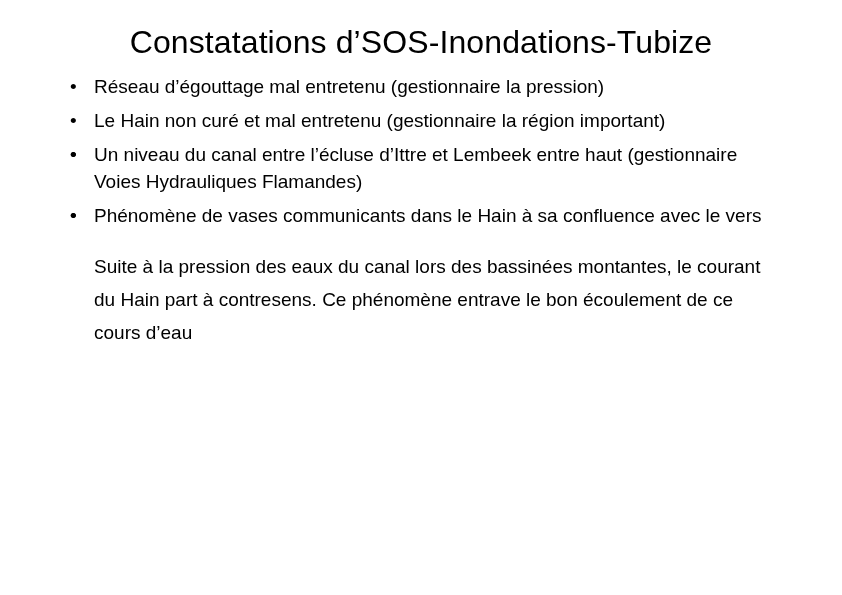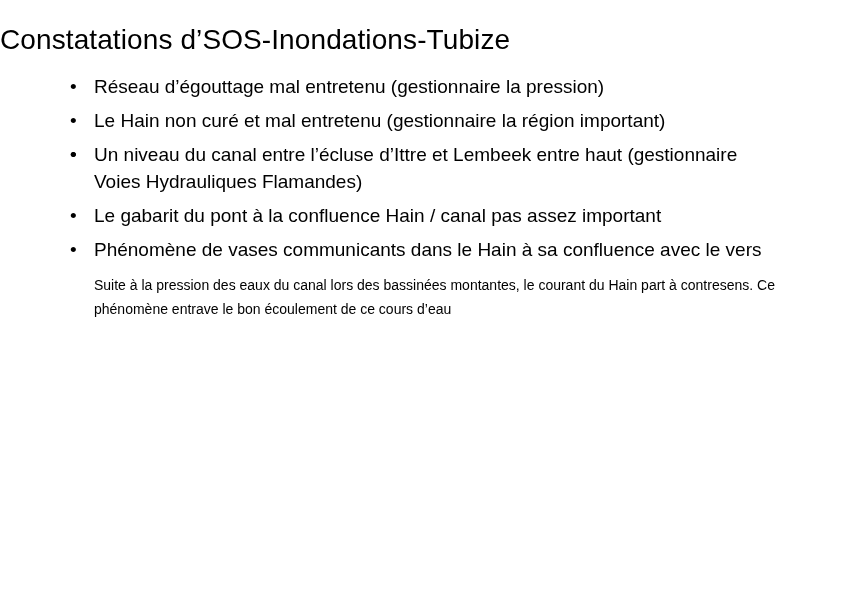--- a/index.html
+++ b/index.html
@@ -19,22 +19,22 @@
     width: 842px;
     height: 595px;
     background: #ffffff;
     box-sizing: border-box;
   }
   .slide-title {
     position: absolute;
     top: 24px;
     left: 0;
     width: 842px;
-    text-align: left;
-    font-size: 28px;
+    text-align: center;
+    font-size: 32px;
     font-weight: normal;
     line-height: 1.15;
     color: #000000;
     letter-spacing: 0.1px;
   }
   .body-block {
     position: absolute;
     top: 74px;
     left: 62px;
     width: 718px;
@@ -55,24 +55,24 @@
   ul.bullets > li .dot {
     position: absolute;
     left: 8px;
     top: 0;
     font-size: 19px;
     line-height: 1.42;
     color: #000000;
   }
   .sub-para {
     padding-left: 32px;
-    font-size: 14px;
+    font-size: 19px;
     line-height: 1.75;
     color: #000000;
-    margin-top: 9px;
+    margin-top: 20px;
   }
 </style>
 </head>
 <body>
 
 <div class="slide">
 
   <div class="slide-title">Constatations d’SOS-Inondations-Tubize</div>
 
   <div class="body-block">
@@ -87,21 +87,20 @@
       </li>
       <li>
         <span class="dot">•</span>
       </li>
       <li>
         <span class="dot">•</span>
         <span>Un niveau du canal entre l’écluse d’Ittre et Lembeek entre haut (gestionnaire Voies Hydrauliques Flamandes)</span>
       </li>
       <li>
         <span class="dot">•</span>
-        <span>Le gabarit du pont à la confluence Hain / canal pas assez important</span>
       </li>
       <li>
         <span class="dot">•</span>
         <span>Phénomène de vases communicants dans le Hain à sa confluence avec le vers</span>
       </li>
     </ul>
     <div class="sub-para">Suite à la pression des eaux du canal lors des bassinées montantes, le courant du Hain part à contresens. Ce phénomène entrave le bon écoulement de ce cours d’eau</div>
   </div>
 
 </div>

